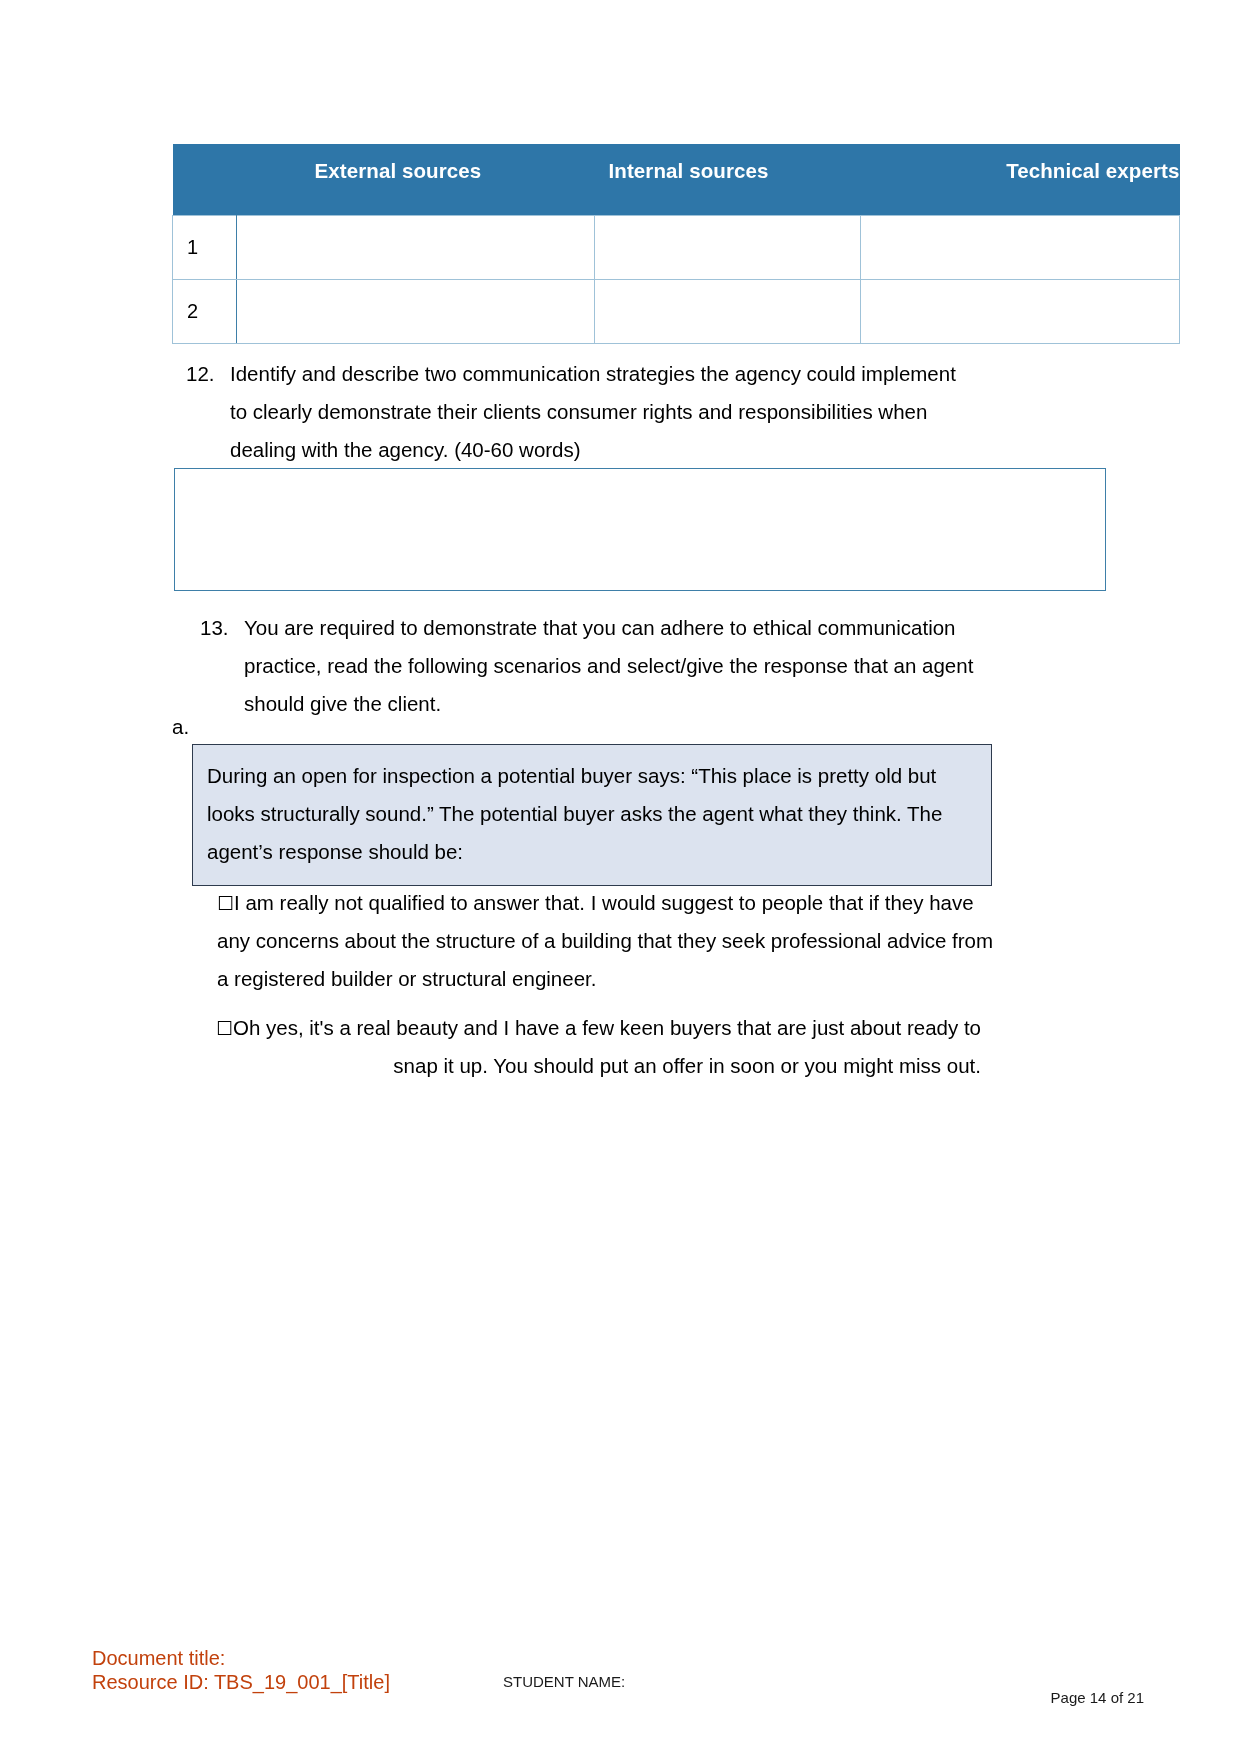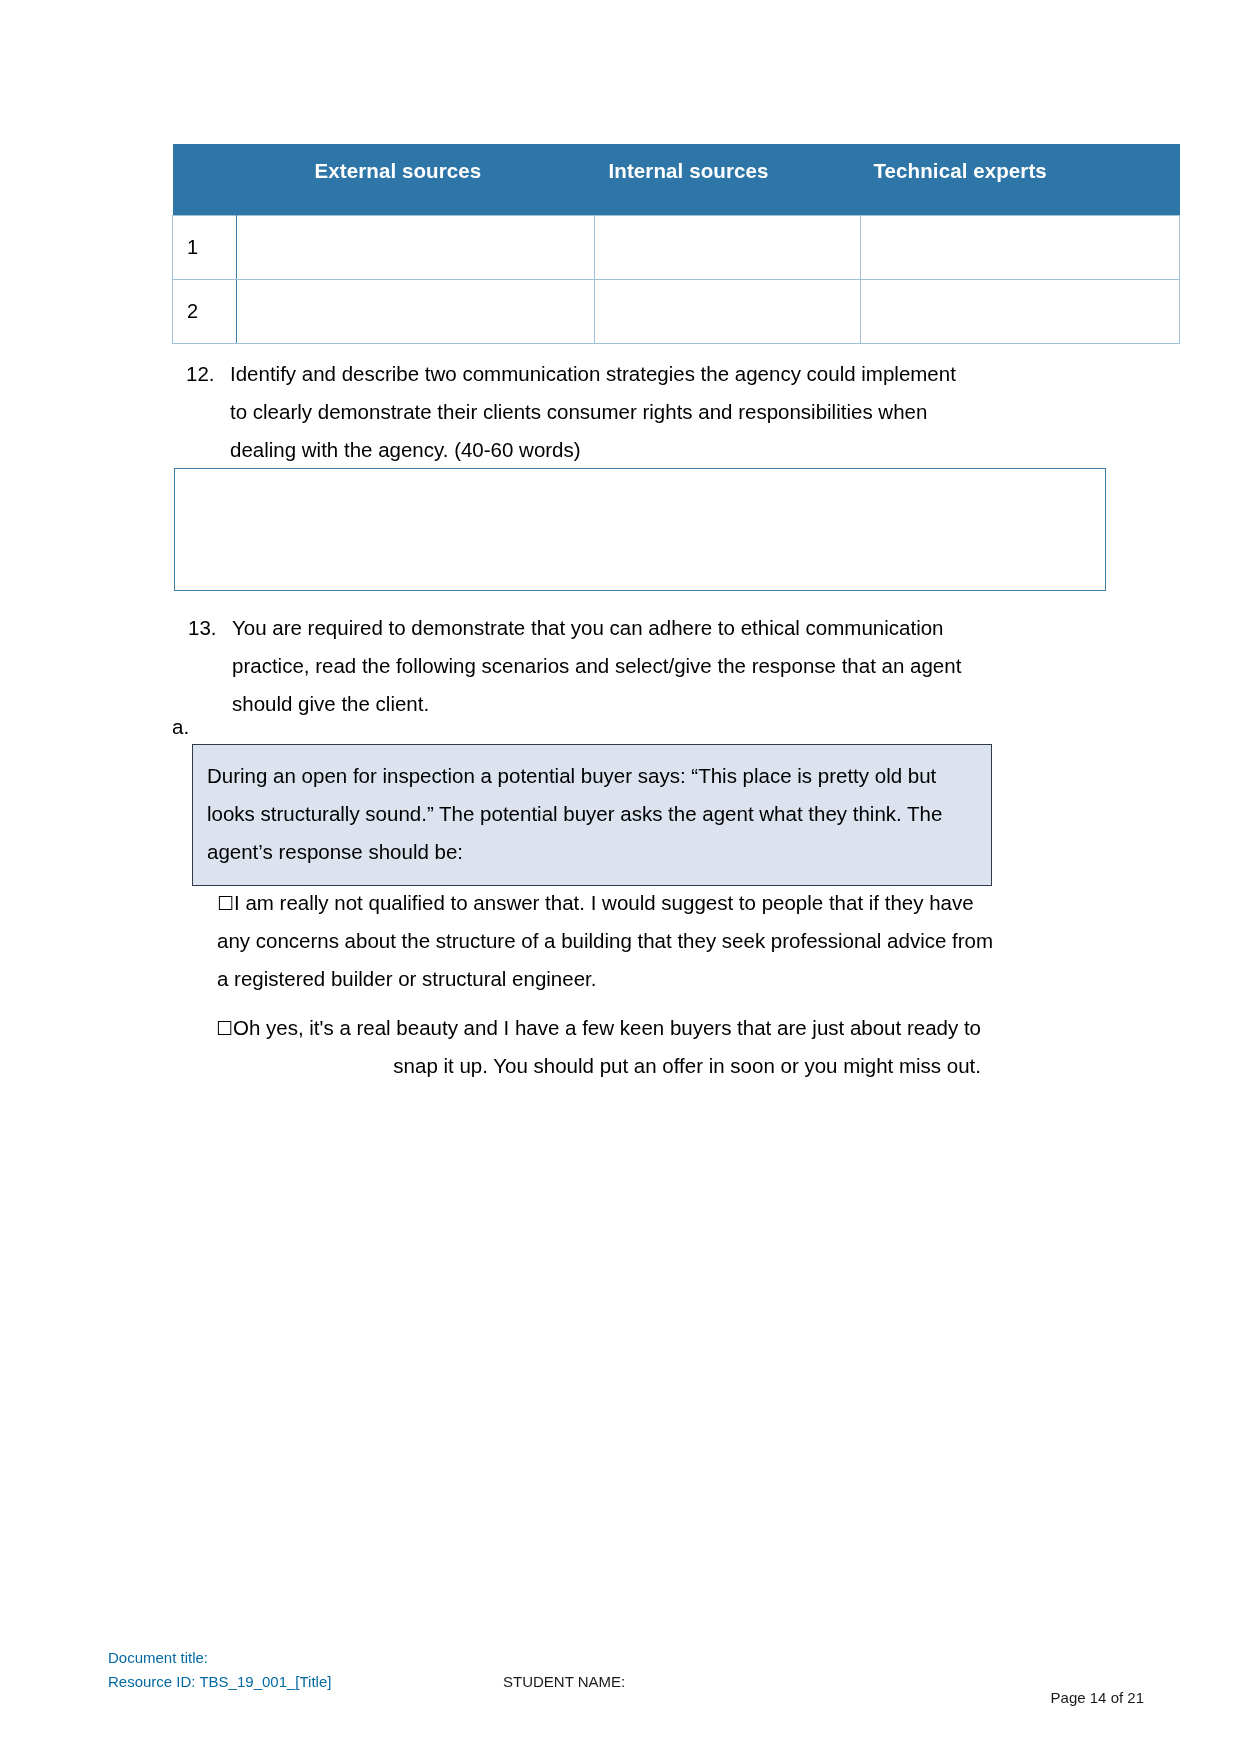--- a/index.html
+++ b/index.html
@@ -37,21 +37,21 @@
     font-size: 20.5px;
     font-weight: bold;
     text-align: left;
     padding: 15px 0 32px 0;
     border: none;
     letter-spacing: .1px;
   }
   .src-table th.th-blank { width: 64px; }
   .src-table th.th-ext   { width: 280px; padding-left: 78px; }
   .src-table th.th-int   { width: 252px; padding-left: 14px; }
-  .src-table th.th-tech  { width: 306px; padding-left: 13px; }
+  .src-table th.th-tech  { width: 306px; padding-left: 13px; text-align: right; }
 
   .src-table td {
     border: 1px solid #9FC2D8;
     height: 61px;
     background: #ffffff;
     vertical-align: middle;
   }
   .src-table td.rownum {
     border-left: 1px solid #9FC2D8;
     border-right: 1px solid #3E7FA8;
@@ -119,25 +119,25 @@
   
   .footer {
     position: absolute;
     left: 0;
     right: 0;
     bottom: 0;
     height: 120px;
   }
   .foot-left {
     position: absolute;
-    left: 108px;
+    left: 92px;
     top: 12px;
-    font-size: 15px;
+    font-size: 20px;
     line-height: 24px;
-    color: #0369a1;
+    color: #c2410c;
   }
   .foot-center {
     position: absolute;
     left: 503px;
     top: 36px;
     font-size: 15px;
     line-height: 24px;
     color: #1a1a1a;
   }
   .foot-right {
@@ -181,21 +181,21 @@
     </tbody>
   </table>
 
   <div class="qblock" style="left:186px; top:355px; width:790px;">
     <span class="qnum">12.</span>
     <span class="qtext">Identify and describe two communication strategies the agency could implement to clearly demonstrate their clients consumer rights and responsibilities when dealing with the agency. (40-60 words)</span>
   </div>
 
   <div class="answer-box" style="left:174px; top:468px; width:932px; height:123px;"></div>
 
-  <div class="qblock" style="left:188px; top:609px; width:790px;">
+  <div class="qblock" style="left:200px; top:609px; width:790px;">
     <span class="qnum">13.</span>
     <span class="qtext">You are required to demonstrate that you can adhere to ethical communication practice, read the following scenarios and select/give the response that an agent should give the client.</span>
   </div>
 
   <div class="sub-letter" style="left:172px; top:712px;">a.</div>
 
   <div class="scenario-box" style="left:192px; top:744px; width:800px;">
     <span>During an open for inspection a potential buyer says: “This place is pretty old but looks structurally sound.” The potential buyer asks the agent what they think. The agent’s response should be:</span>
   </div>
 

